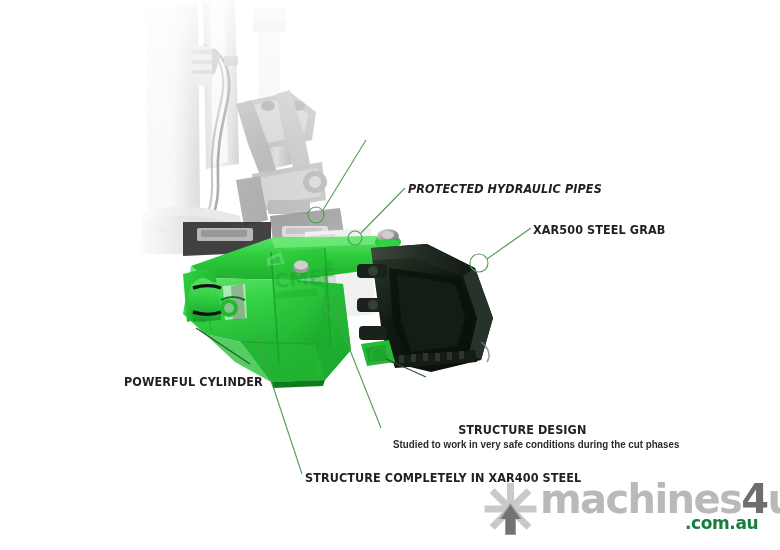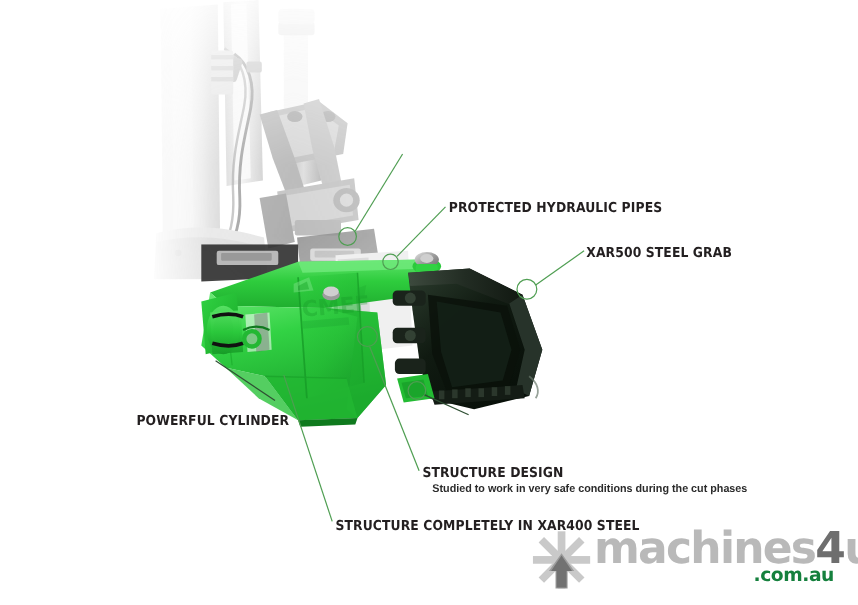--- a/index.html
+++ b/index.html
@@ -331,34 +331,34 @@
       <path d="M386 359 L426 377" stroke="#2f4f33"></path>
 
       <circle cx="334" cy="306" r="9"></circle>
       <path d="M336 315 L381 428"></path>
 
       <path d="M258 341 L302 474"></path>
     </g>
   </svg>
 
 
-  <div class="callout" style="left:408px; top:181px;">
+  <div class="callout" style="left:408px; top:181px;font-style:italic;">
     <div class="title">PROTECTED HYDRAULIC PIPES</div>
   </div>
 
   <div class="callout" style="left:533px; top:222px;">
     <div class="title">XAR500 STEEL GRAB</div>
   </div>
 
   <div class="callout" style="left:124px; top:374px;">
     <div class="title">POWERFUL CYLINDER</div>
   </div>
 
 
-  <div class="callout indent" style="left:384px; top:422px;">
+  <div class="callout indent" style="left:384px; top:422px;text-align:center;">
     <div class="title">STRUCTURE DESIGN</div>
     <div class="sub">Studied to work in very safe conditions during the cut phases</div>
   </div>
 
   <div class="callout" style="left:305px; top:470px;">
     <div class="title">STRUCTURE COMPLETELY IN XAR400 STEEL</div>
   </div>
 
   <div class="watermark">
     <svg width="62" height="62" viewBox="0 0 62 62" style="position:absolute;left:0;top:2px;">

